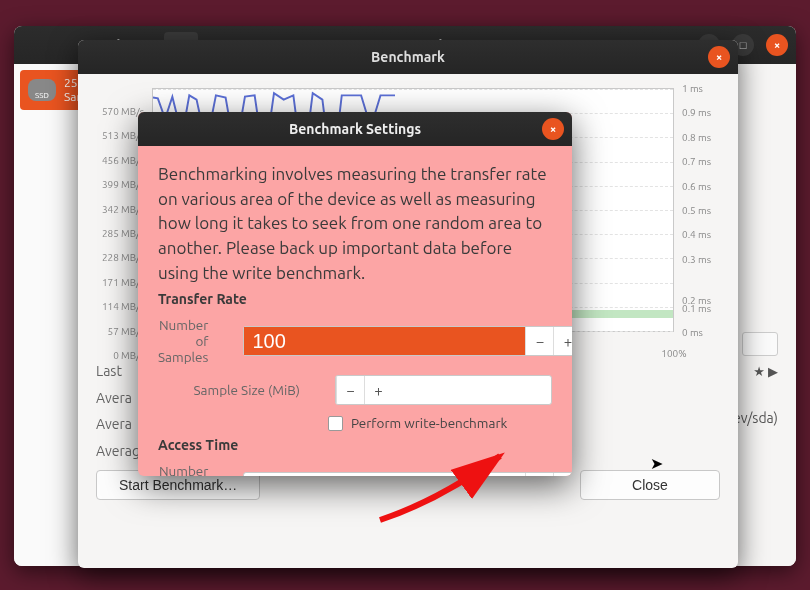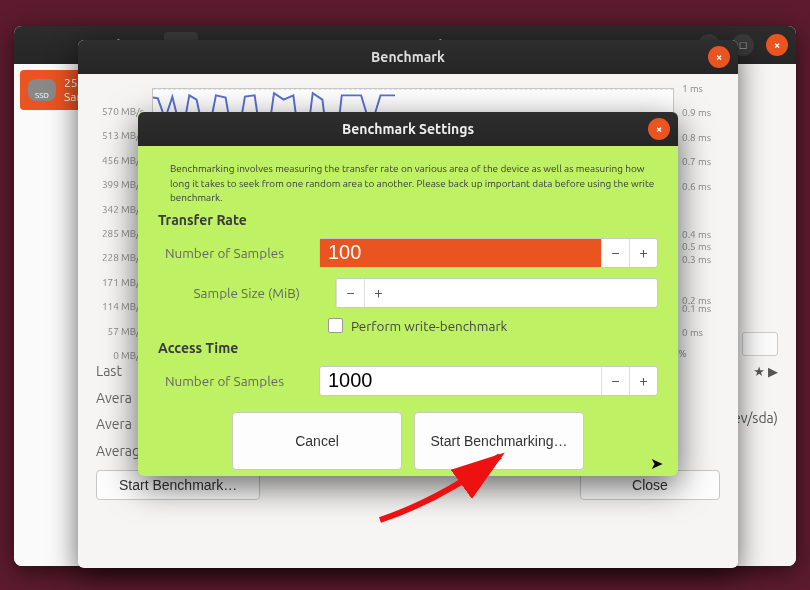--- a/index.html
+++ b/index.html
@@ -73,33 +73,33 @@
   .stats .row { display:flex; gap:8px;}
   .stats .lbl { width:165px; color:#666;}
   .stats .val { color:#333;}
   .stats .sub { color:#888; font-size:12px;}
 
   .bench-buttons { margin-top:6px; display:flex; justify-content:space-between;}
   .btn { background:#fdfdfd; border:1px solid #c8c8c8; border-radius:4px; padding:6px 22px; font-size:14px; color:#333;}
 
   
   .settings-window {
-    position:absolute; left:138px; top:112px; width:540px; height:364px;
-    background:#bef264; border-radius:6px;
+    position:absolute; left:138px; top:112px; width:434px; height:364px;
+    background:#fca5a5; border-radius:6px;
     box-shadow:0 10px 34px rgba(0,0,0,.6);
     overflow:hidden;
   }
   .settings-titlebar {
     height:34px; background:linear-gradient(#2e2e2e,#252525);
     color:#eee; text-align:center; line-height:34px; font-weight:600; font-size:14px;
     position:relative;
   }
   .settings-titlebar .wbtn { position:absolute; right:8px; top:6px;}
   .settings-body { padding:16px 20px 14px 20px; color:#3a3a3a;}
-  .desc { font-size:10px; line-height:1.45; color:#3a3a3a;margin-left:12px;}
+  .desc { font-size:17px; line-height:1.45; color:#3a3a3a;}
   .section-h { font-weight:700; margin-top:6px; font-size:14px;}
   .form-row { display:flex; align-items:center; margin-top:10px;gap:21px;}
   .form-row .flabel { width:156px; text-align:right; padding-right:14px; color:#666; font-size:13.5px;}
   .spin { flex:1; display:flex; align-items:stretch; border:1px solid #c9c9c9; border-radius:3px; height:30px; background:#fff;}
   .spin input { flex:1; border:none; outline:none; padding:0 8px; font-size:20px; background:transparent;}
   .spin input.selected { background:#e95420; color:#fff; }
   .spin .step { width:28px; border-left:1px solid #ddd; display:flex; align-items:center; justify-content:center; color:#555; font-size:15px; user-select:none;}
   .check-row { margin:10px 0 2px 170px; display:flex; align-items:center; gap:8px; font-size:13.5px; color:#444;}
   .chk { width:15px; height:15px; border:1px solid #999; border-radius:2px; background:#fff;}
   .settings-buttons { display:flex; gap:12px; justify-content:center; margin-top:16px;}
@@ -170,21 +170,21 @@
           <div style="top: 197.2px;">114 MB/s</div>
           <div style="top: 221.6px;">57 MB/s</div>
           <div style="top: 246px;">0 MB/s</div>
         </div>
       <div class="y-right" id="y-right">
           <div style="top: 2px;">1 ms</div>
           <div style="top: 26.4px;">0.9 ms</div>
           <div style="top: 50.8px;">0.8 ms</div>
           <div style="top: 75.2px;">0.7 ms</div>
           <div style="top: 99.6px;">0.6 ms</div>
-          <div style="top: 124px; margin-top: 36px;">0.5 ms</div>
+          <div style="top: 124px;">0.5 ms</div>
           <div style="top: 148.4px;">0.4 ms</div>
           <div style="top: 172.8px;">0.3 ms</div>
           <div style="top: 214px;">0.2 ms</div>
           <div style="top: 221.6px;">0.1 ms</div>
           <div style="top: 246px;">0 ms</div>
         </div>
       <div class="chart-inner" id="chart-inner">
         <svg class="read-line" id="read-svg" viewBox="0 0 100 100" preserveAspectRatio="none">
             <polyline points="0,3.51 2,3.86 5,12.28 8,3.16 12,19.30 15,2.63 18,4.39 22,22.81 26,2.63 30,3.51 34,26.32 38,3.16 42,2.63 46,29.82 50,1.75 54,4.39 58,2.63 62,33.33 66,1.75 70,4.39 74,36.84 78,2.63 82,2.63 86,2.63 90,15.79 94,2.63 98,2.63 100,2.63" fill="none" stroke="#5b6fd6" stroke-width="0.8"></polyline>
           </svg>

